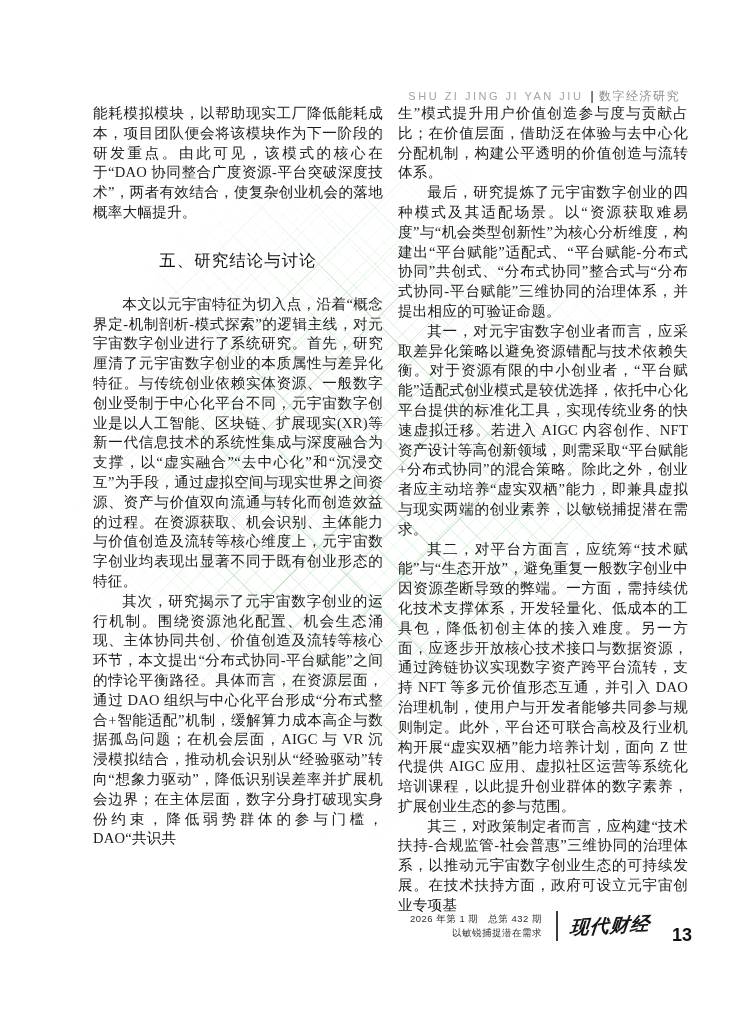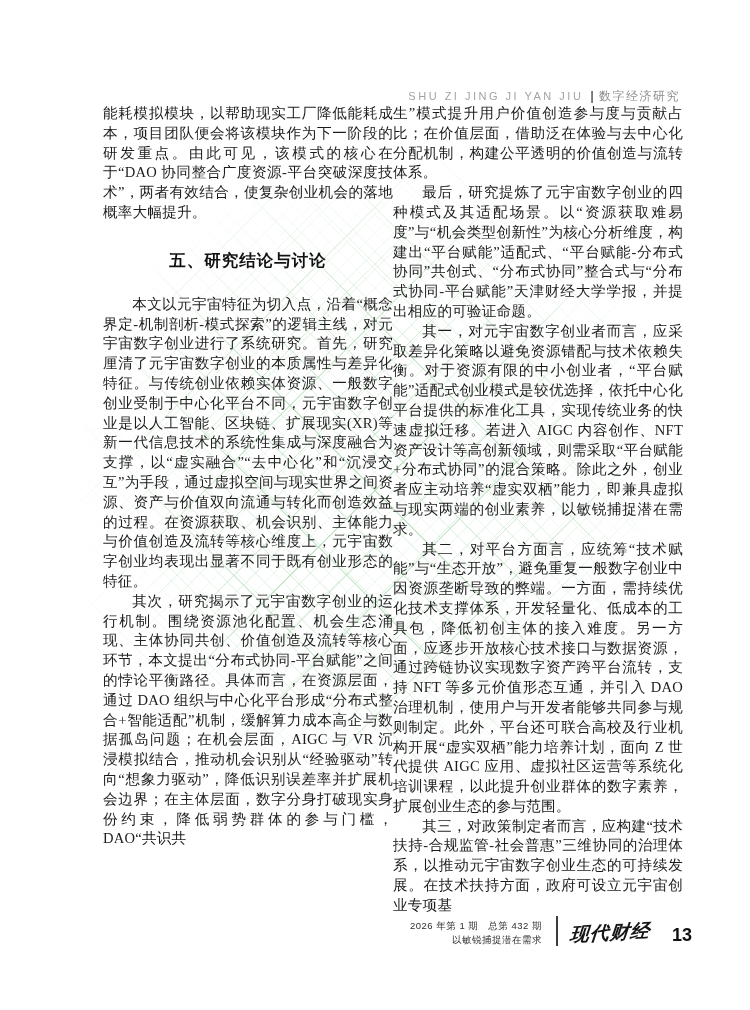--- a/index.html
+++ b/index.html
@@ -36,57 +36,57 @@
     color: #9a9a9a;
     font-family: "Liberation Sans", "DejaVu Sans", sans-serif;
     margin-top: 12px;
   }
   .running-head .pinyin { font-size: 11px; letter-spacing: 2.5px; color: #a3a3a3; }
   .running-head .sep { font-size: 13px; font-weight: bold; color: #6b6b6b; margin: 0 5px 0 7px; }
   .running-head .section { font-size: 12px; letter-spacing: 1.5px; color: #8d8d8d; }
 
   .columns {
     position: absolute;
-    top: 104px; left: 103px; width: 595px;
-    display: flex; 
+    top: 104px; left: 93px; width: 595px;
+    display: flex; gap: 15px;
     z-index: 1;
   }
   .col { width: 290px; }
 
   .col p {
     font-size: 14.6px;
     line-height: 19.8px;
     color: #1c1c1c;
     text-align: justify;
     text-indent: 2em;
     letter-spacing: 0.2px;
   }
   .col p.noindent { text-indent: 0; }
   .prop-label { font-weight: bold; margin-right: 0.85em; }
 
   .col h2 {
     font-family: "Liberation Sans", "DejaVu Sans", sans-serif;
     font-size: 16.5px;
-    font-weight: bold;
+    font-weight: normal;
     color: #111;
     text-align: center;
     letter-spacing: 1px;
     margin: 27px 0 23px 0;
   }
   .col p.sub {
     font-style: italic;
     font-size: 14.4px;
     color: #151515;
   }
 
   .page-footer {
     position: absolute;
     right: 58px; top: 905px;
     display: flex;
-    align-items: flex-end;
+    align-items: center;
     z-index: 1;
   }
   .issue {
     font-family: "Liberation Sans", "DejaVu Sans", sans-serif;
     font-size: 9.5px;
     line-height: 13.5px;
     color: #2e2e2e;
     text-align: right;
     letter-spacing: 0.5px;
   }
@@ -125,21 +125,21 @@
 
     <section class="col">
       <p class="noindent">能耗模拟模块，以帮助现实工厂降低能耗成本，项目团队便会将该模块作为下一阶段的研发重点。由此可见，该模式的核心在于“DAO 协同整合广度资源-平台突破深度技术”，两者有效结合，使复杂创业机会的落地概率大幅提升。</p>
       <h2>五、研究结论与讨论</h2>
       <p>本文以元宇宙特征为切入点，沿着“概念界定-机制剖析-模式探索”的逻辑主线，对元宇宙数字创业进行了系统研究。首先，研究厘清了元宇宙数字创业的本质属性与差异化特征。与传统创业依赖实体资源、一般数字创业受制于中心化平台不同，元宇宙数字创业是以人工智能、区块链、扩展现实(XR)等新一代信息技术的系统性集成与深度融合为支撑，以“虚实融合”“去中心化”和“沉浸交互”为手段，通过虚拟空间与现实世界之间资源、资产与价值双向流通与转化而创造效益的过程。在资源获取、机会识别、主体能力与价值创造及流转等核心维度上，元宇宙数字创业均表现出显著不同于既有创业形态的特征。</p>
       <p>其次，研究揭示了元宇宙数字创业的运行机制。围绕资源池化配置、机会生态涌现、主体协同共创、价值创造及流转等核心环节，本文提出“分布式协同-平台赋能”之间的悖论平衡路径。具体而言，在资源层面，通过 DAO 组织与中心化平台形成“分布式整合+智能适配”机制，缓解算力成本高企与数据孤岛问题；在机会层面，AIGC 与 VR 沉浸模拟结合，推动机会识别从“经验驱动”转向“想象力驱动”，降低识别误差率并扩展机会边界；在主体层面，数字分身打破现实身份约束，降低弱势群体的参与门槛，DAO“共识共</p>
     </section>
 
     <section class="col">
       <p class="noindent">生”模式提升用户价值创造参与度与贡献占比；在价值层面，借助泛在体验与去中心化分配机制，构建公平透明的价值创造与流转体系。</p>
-      <p>最后，研究提炼了元宇宙数字创业的四种模式及其适配场景。以“资源获取难易度”与“机会类型创新性”为核心分析维度，构建出“平台赋能”适配式、“平台赋能-分布式协同”共创式、“分布式协同”整合式与“分布式协同-平台赋能”天津财经大学学报，并提出相应的可验证命题。</p>
+      <p>最后，研究提炼了元宇宙数字创业的四种模式及其适配场景。以“资源获取难易度”与“机会类型创新性”为核心分析维度，构建出“平台赋能”适配式、“平台赋能-分布式协同”共创式、“分布式协同”整合式与“分布式协同-平台赋能”三维协同的治理体系，并提出相应的可验证命题。</p>
       <p>其一，对元宇宙数字创业者而言，应采取差异化策略以避免资源错配与技术依赖失衡。对于资源有限的中小创业者，“平台赋能”适配式创业模式是较优选择，依托中心化平台提供的标准化工具，实现传统业务的快速虚拟迁移。若进入 AIGC 内容创作、NFT 资产设计等高创新领域，则需采取“平台赋能+分布式协同”的混合策略。除此之外，创业者应主动培养“虚实双栖”能力，即兼具虚拟与现实两端的创业素养，以敏锐捕捉潜在需求。</p>
       <p>其二，对平台方面言，应统筹“技术赋能”与“生态开放”，避免重复一般数字创业中因资源垄断导致的弊端。一方面，需持续优化技术支撑体系，开发轻量化、低成本的工具包，降低初创主体的接入难度。另一方面，应逐步开放核心技术接口与数据资源，通过跨链协议实现数字资产跨平台流转，支持 NFT 等多元价值形态互通，并引入 DAO 治理机制，使用户与开发者能够共同参与规则制定。此外，平台还可联合高校及行业机构开展“虚实双栖”能力培养计划，面向 Z 世代提供 AIGC 应用、虚拟社区运营等系统化培训课程，以此提升创业群体的数字素养，扩展创业生态的参与范围。</p>
       <p>其三，对政策制定者而言，应构建“技术扶持-合规监管-社会普惠”三维协同的治理体系，以推动元宇宙数字创业生态的可持续发展。在技术扶持方面，政府可设立元宇宙创业专项基</p>
     </section>
 
   </main>
 
   <footer class="page-footer">
     <div class="issue">
       <div>2026 年第 1 期　总第 432 期</div>

